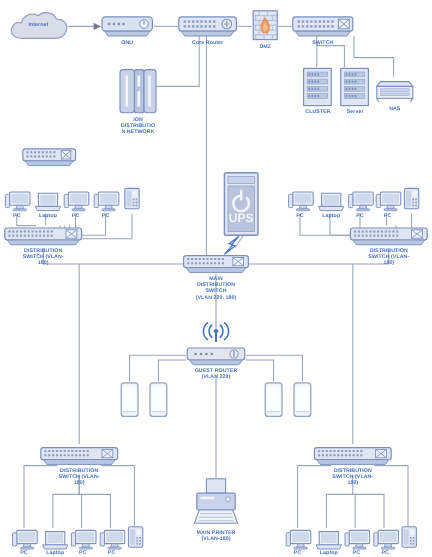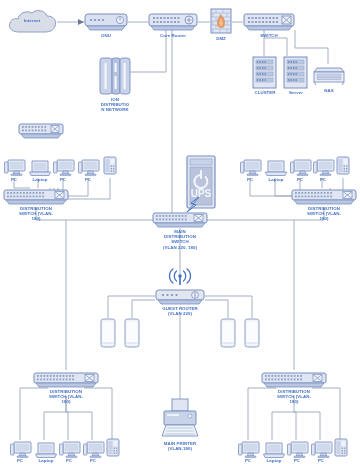--- a/index.html
+++ b/index.html
@@ -485,21 +485,21 @@
           <rect x="39.2" y="7.5" width="1.8" height="1.8"></rect>
       </g>
       <rect x="52" y="3.5" width="9" height="7" fill="#eef1f8" stroke="#7a90c0" stroke-width="0.7"></rect>
       <path d="M52,3.5 L61,10.5 M61,3.5 L52,10.5" stroke="#7a90c0" stroke-width="0.7"></path>
     </svg>
   </div>
   <div class="lbl" style="left:288px;top:206px;width:72px;">DISTRIBUTION
 SWITCH (VLAN-
 180)</div>
 
-  <div class="node" style="left:186px;top:155px;">
+  <div class="node" style="left:186px;top:143px;">
     <svg width="30" height="54" viewBox="0 0 30 54">
       <rect x="1" y="1" width="28" height="52" rx="1.5" fill="#dfe5f2" stroke="#7a90c0" stroke-width="1.2"></rect>
       <rect x="4" y="4" width="22" height="6" fill="#c8d2e8" stroke="#8fa0c4" stroke-width="0.6"></rect>
       <rect x="4" y="12" width="22" height="38" fill="#b9c4dc" stroke="#8fa0c4" stroke-width="0.6"></rect>
       <g stroke="#f2f5fb" stroke-width="2" fill="none" stroke-linecap="round">
         <path d="M15,20 A6.5,6.5 0 1,0 19.6,22"></path>
       </g>
       <path d="M15,16 L15,23" stroke="#f2f5fb" stroke-width="2" stroke-linecap="round"></path>
       <text x="15" y="42" font-family="Liberation Sans, sans-serif" font-size="10" font-weight="bold" fill="#f2f5fb" text-anchor="middle">UPS</text>
     </svg>

